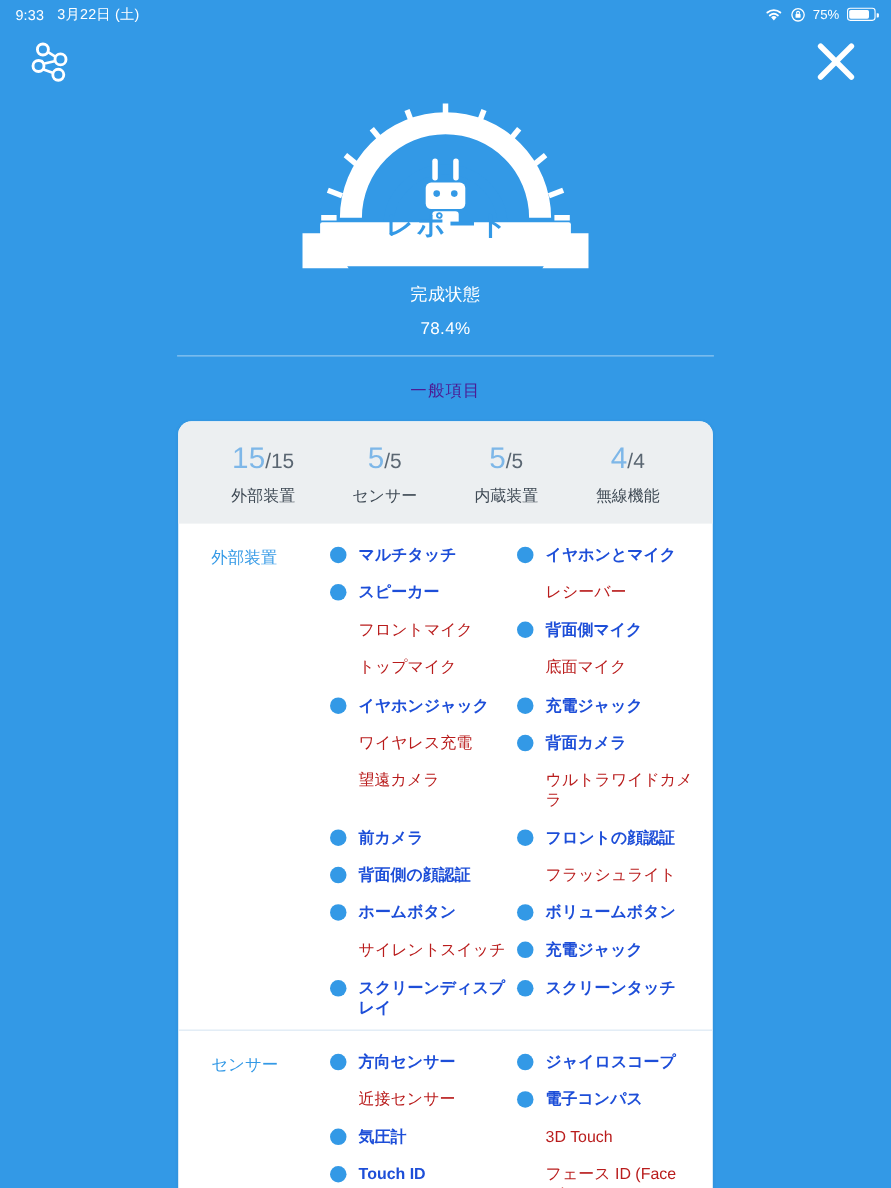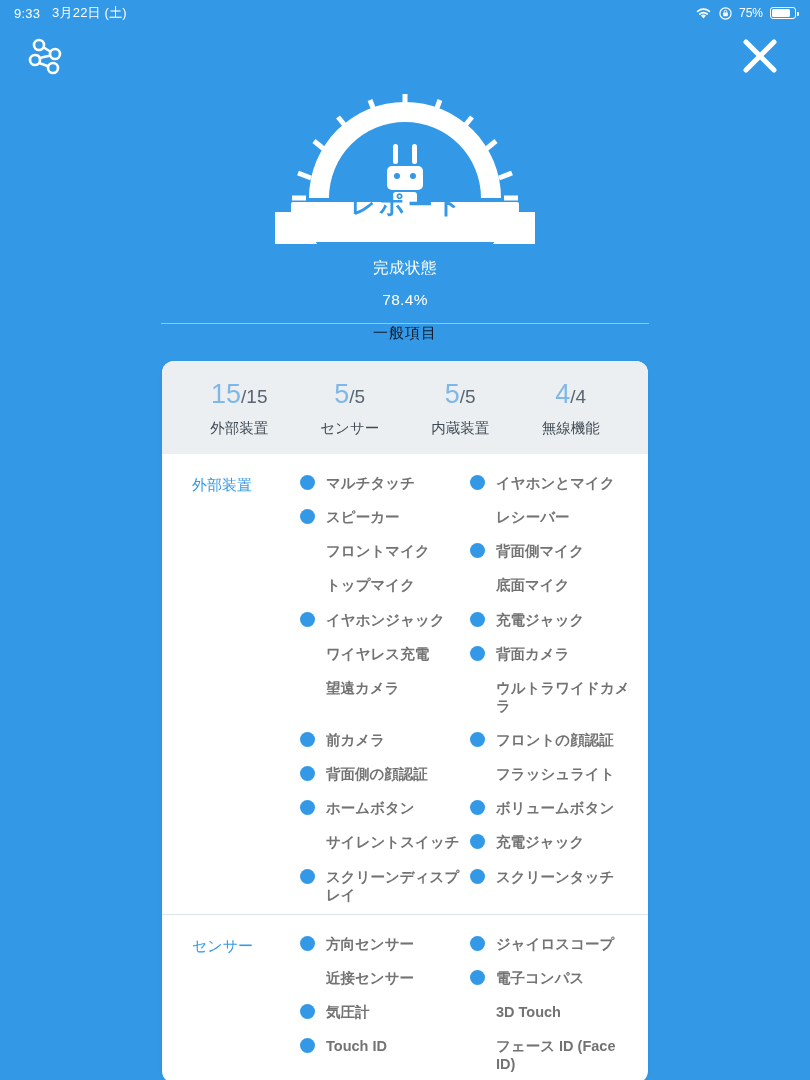--- a/index.html
+++ b/index.html
@@ -135,21 +135,22 @@
     letter-spacing: 0.5px;
   }
   .summary .val {
     font-size: 15.5px;
     letter-spacing: 0.3px;
   }
 
   .section-title {
     text-align: center;
     font-size: 15px;
-    color: #0f172a;
+    color: #4c1d95;
+    margin-top: 22px;
     letter-spacing: 1px;
   }
 
   
   .card {
     width: 486px;
     margin: 18px auto 0;
     background: #ffffff;
     border-radius: 12px;
     overflow: hidden;
@@ -217,25 +218,25 @@
     background: #3399e6;
     flex: 0 0 15px;
     margin-right: 11px;
     margin-top: 1px;
   }
   .item.off .dot {
     background: transparent;
   }
   .item .txt {
     font-weight: bold;
-    color: #737373;
+    color: #1d4ed8;
   }
   .item.off .txt {
-    font-weight: bold;
-    color: #737373;
+    font-weight: normal;
+    color: #b91c1c;
   }
 </style>
 </head>
 <body>
 
 <div class="statusbar">
   <div class="left">
     <span>9:33</span>
     <span>3月22日 (土)</span>
   </div>

